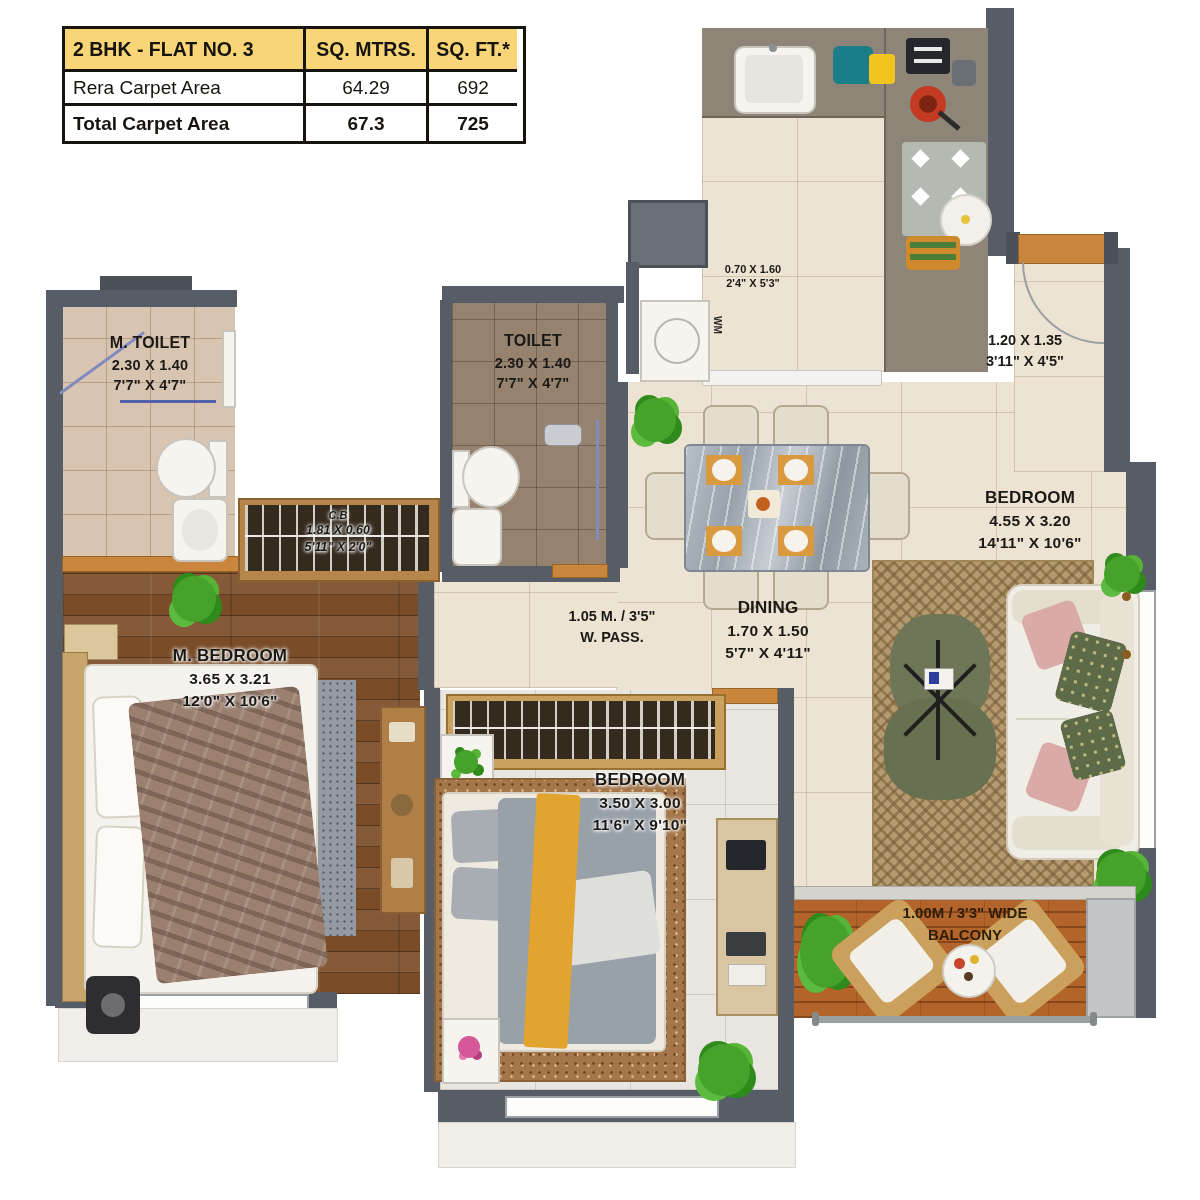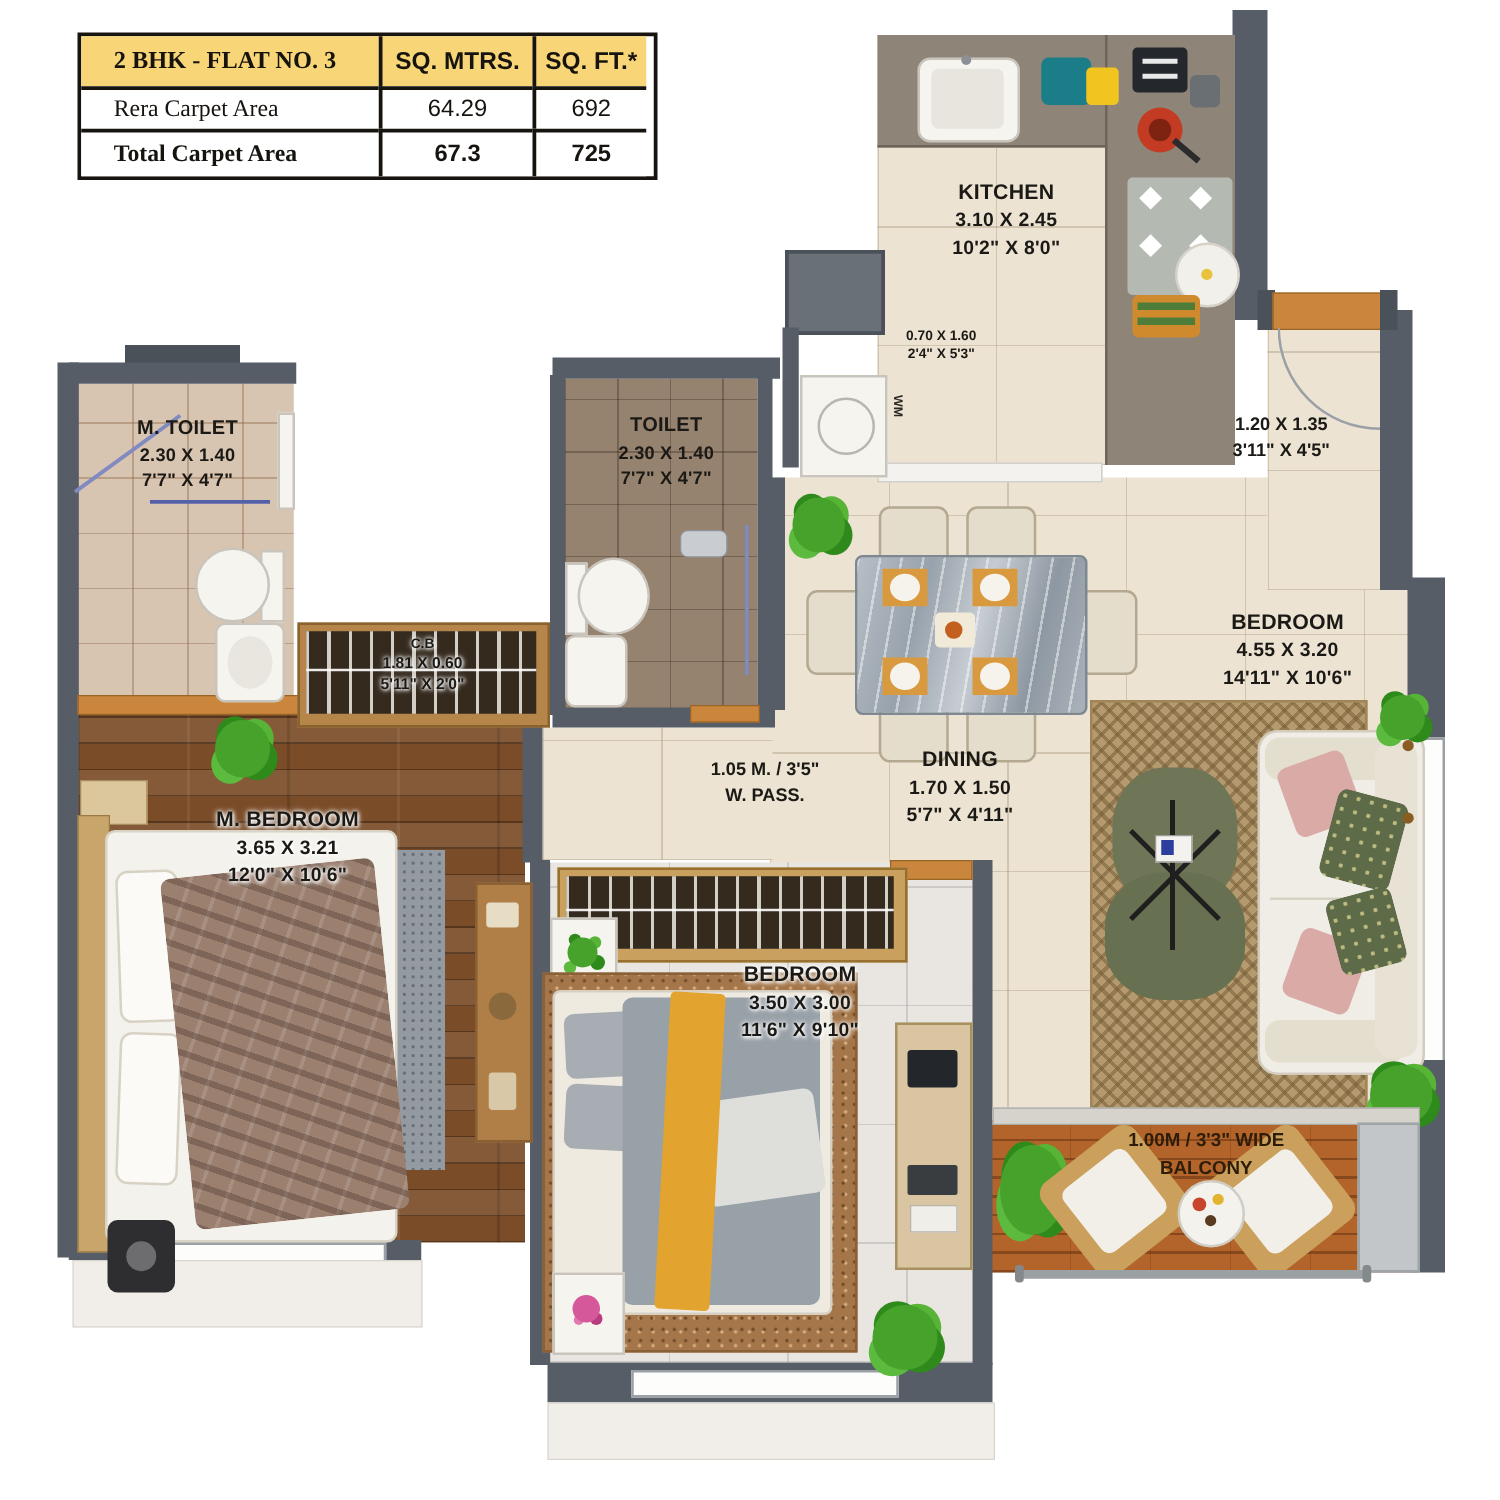--- a/index.html
+++ b/index.html
@@ -4,21 +4,21 @@
 <style>
   html,body{margin:0;padding:0;background:#fff;}
   body{width:1200px;height:1200px;font-family:"Liberation Sans",sans-serif;position:relative;}
   .abs{position:absolute;}
   #plan{position:relative;width:1200px;height:1200px;background:#fff;overflow:hidden;}
 
   
   #area-table{left:62px;top:26px;width:458px;border:3px solid #17140f;background:#fff;}
   .t-row{display:grid;grid-template-columns:238px 123px 91px;}
   .t-cell{display:flex;align-items:center;border-left:3px solid #17140f;font-size:19px;color:#17140f;}
-  .t-cell:first-child{border-left:none;padding-left:26px;font-family:Liberation Serif, serif;}
+  .t-cell:first-child{border-left:none;padding-left:8px;}
   .t-cell.num{justify-content:center;}
   .t-head .t-cell{background:#f8d678;font-weight:700;height:40px;font-size:19.5px;}
   .t-body .t-cell{height:31px;background:#fff;border-top:3px solid #17140f;}
   .t-total .t-cell{font-weight:700;height:35px;}
 
   
   .wall{background:#575d66;}
   .wall2{background:#4b5159;}
   .wood{background:#c9863c;border:1px solid #9a6426;}
   .rlabel{text-align:center;font-weight:700;color:#1b1915;line-height:1.42;letter-spacing:.2px;}
@@ -284,44 +284,39 @@
   <div class="abs" style="left:942px;top:944px;width:50px;height:50px;background:#f4f2ec;border:2px solid #cfccc4;border-radius:50%;">
     <div class="abs" style="left:10px;top:12px;width:11px;height:11px;background:#c6452c;border-radius:50%;"></div>
     <div class="abs" style="left:26px;top:9px;width:9px;height:9px;background:#e2b331;border-radius:50%;"></div>
     <div class="abs" style="left:20px;top:26px;width:9px;height:9px;background:#5a3b22;border-radius:50%;"></div>
   </div>
   <div class="abs" style="left:1086px;top:898px;width:46px;height:116px;background:#c2c6c8;border:2px solid #9fa4a7;"></div>
   <div class="abs" style="left:816px;top:1016px;width:276px;height:7px;background:#9ba0a3;"></div>
   <div class="abs" style="left:812px;top:1012px;width:7px;height:14px;background:#84898c;border-radius:3px;"></div>
   <div class="abs" style="left:1090px;top:1012px;width:7px;height:14px;background:#84898c;border-radius:3px;"></div>
 
-  <div class="abs rlabel" style="left:715px;top:142px;width:180px;">
-    <span class="l1">KITCHEN</span>
-    <span class="l2">3.10 X 2.45</span>
-    <span class="l2">10'2" X 8'0"</span>
-  </div>
   <div class="abs slabel" style="left:700px;top:262px;width:106px;">
     <span style="display:block;">0.70 X 1.60</span>
     <span style="display:block;">2'4" X 5'3"</span>
   </div>
   <div class="abs rlabel" style="left:72px;top:332px;width:156px;">
     <span class="l1" style="font-size:16px;">M. TOILET</span>
     <span class="l2" style="font-size:14.5px;">2.30 X 1.40</span>
     <span class="l2" style="font-size:14.5px;">7'7" X 4'7"</span>
   </div>
   <div class="abs rlabel" style="left:460px;top:330px;width:146px;">
     <span class="l1" style="font-size:16px;">TOILET</span>
     <span class="l2" style="font-size:14.5px;">2.30 X 1.40</span>
     <span class="l2" style="font-size:14.5px;">7'7" X 4'7"</span>
   </div>
   <div class="abs mlabel" style="left:965px;top:330px;width:120px;">
     <span>1.20 X 1.35</span>
     <span>3'11" X 4'5"</span>
   </div>
-  <div class="abs slabel halo" style="left:268px;top:508px;width:140px;z-index:3;">
+  <div class="abs slabel halo" style="left:268px;top:508px;width:140px;z-index:3;font-style:italic;">
     <span style="display:block;">C.B</span>
     <span style="display:block;font-size:12.5px;">1.81 X 0.60</span>
     <span style="display:block;font-size:12.5px;">5'11" X 2'0"</span>
   </div>
   <div class="abs rlabel" style="left:925px;top:486px;width:210px;">
     <span class="l1">BEDROOM</span>
     <span class="l2">4.55 X 3.20</span>
     <span class="l2">14'11" X 10'6"</span>
   </div>
   <div class="abs rlabel" style="left:688px;top:596px;width:160px;">

